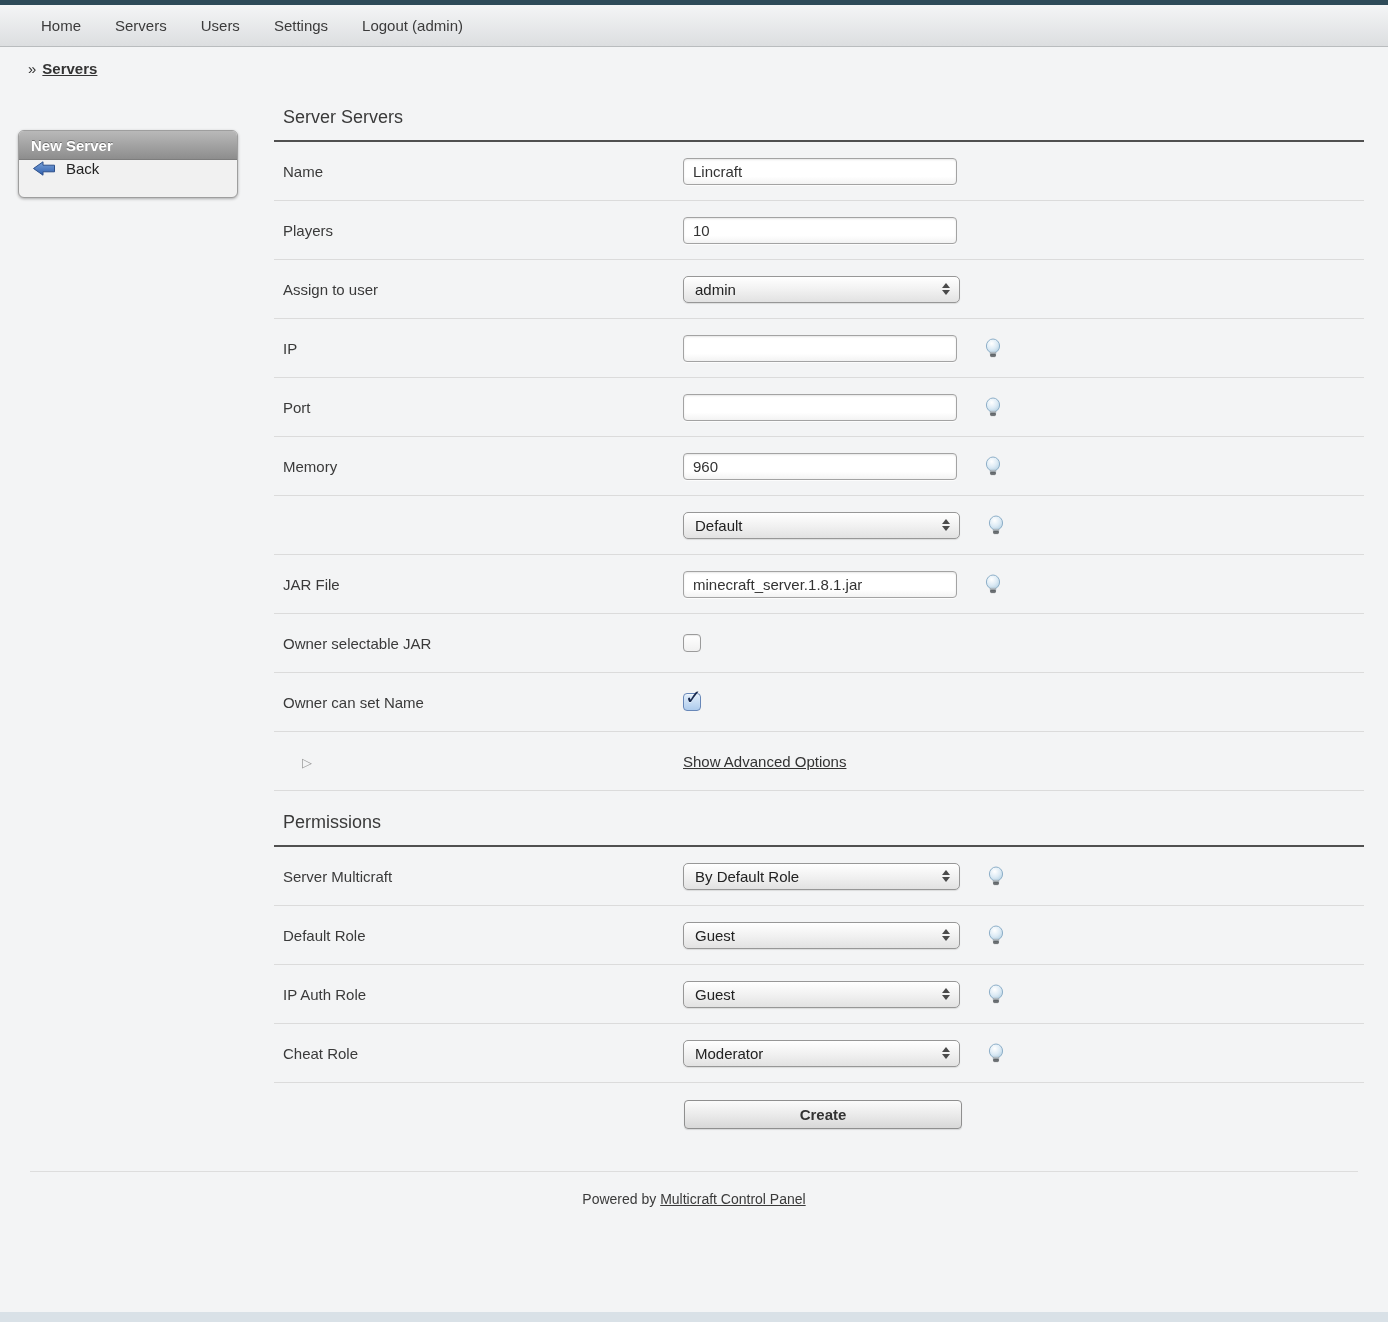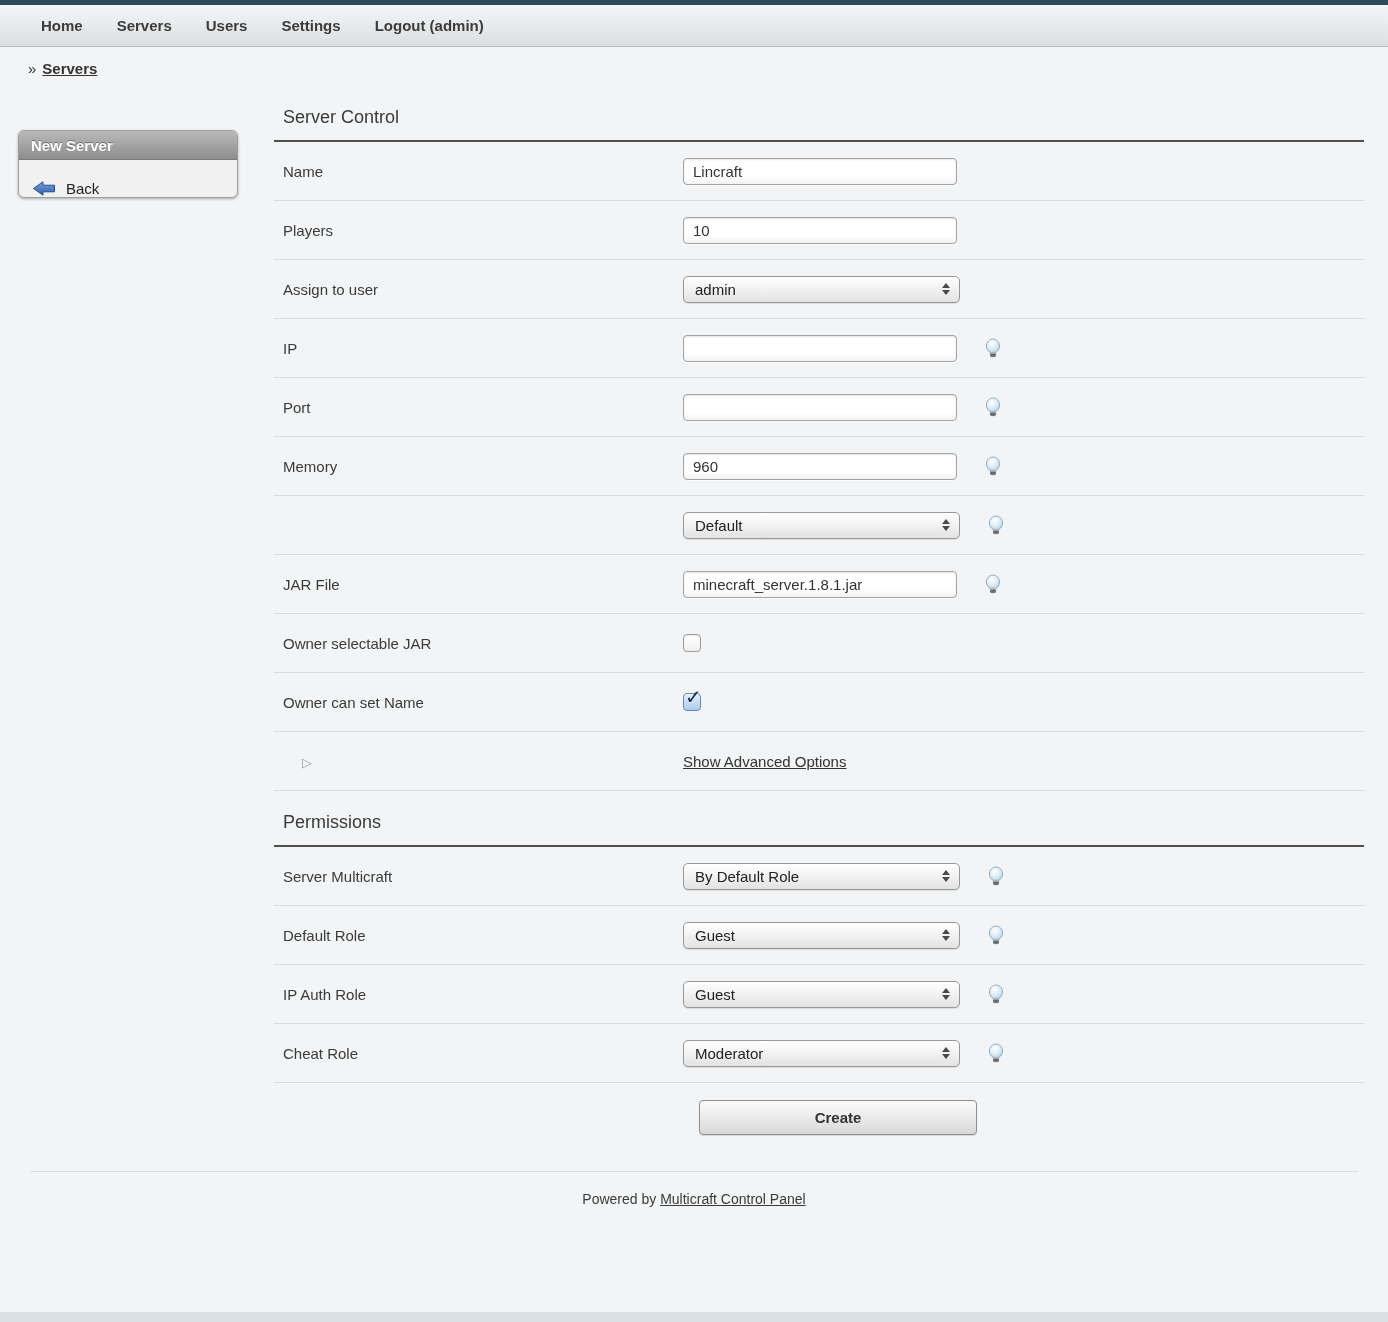--- a/index.html
+++ b/index.html
@@ -16,21 +16,21 @@
 
   
   .nav {
     height:42px;
     background:linear-gradient(#f4f5f6, #dcdee0);
     border-bottom:1px solid #b9bcbe;
     display:flex; align-items:center;
     padding-left:24px;
   }
   .nav a {
-    font-size:15px; font-weight:bold; color:#3b3b3b;
+    font-size:15px; font-weight:normal; color:#3b3b3b;
     text-decoration:none; padding:0 17px; line-height:42px;
     cursor:pointer;
   }
 
   
   .breadcrumb { padding:13px 0 9px 28px; font-size:15px; color:#333; }
   .breadcrumb .marker { margin-right:6px; }
   .breadcrumb a { color:#333; text-decoration:underline; font-weight:bold; cursor:pointer; }
 
   
@@ -45,21 +45,21 @@
     overflow:hidden;
   }
   .sidebar-header {
     height:29px; line-height:29px; padding-left:12px;
     background:linear-gradient(#b9b9b9, #8d8d8d);
     border-bottom:1px solid #7d7d7d;
     color:#fff; font-weight:bold; font-size:15px;
     text-shadow:0 -1px 0 rgba(0,0,0,.35);
   }
   .sidebar-item {
-    height:37px; display:flex; align-items:flex-end;
+    height:37px; display:flex; align-items:flex-start;
     padding-left:13px; cursor:pointer;border-radius:12px;
   }
   .sidebar-item .back-arrow { margin-right:10px; flex:0 0 auto; }
   .sidebar-item span.lbl { font-size:15px; color:#222; }
 
   
   .content { margin-left:274px; margin-right:24px; }
   .section-title { font-size:18px; font-weight:normal; color:#3a3a3a; margin:20px 0 12px 9px; line-height:22px; }
   .section-title.permissions { }
   .heading-rule { height:2px; background:#505050; }
@@ -124,21 +124,21 @@
     pointer-events:none;
   }
 
   
   .disclosure { font-family:"DejaVu Sans", sans-serif; font-size:13px; color:#9a9a9a; padding-left:19px; cursor:pointer; }
   .advanced-link { font-size:15px; font-weight:normal; color:#333; text-decoration:underline; cursor:pointer; }
 
   
   .create-row { height:74px; align-items:flex-start; padding-top:17px; }
   .create-button {
-    width:278px; height:35px; margin-left:16px;
+    width:278px; height:29px; margin-left:1px;
     border:1px solid #8f8f8f; border-radius:4px;
     background:linear-gradient(#fbfbfb, #e9e9e9 55%, #d8d8d8);
     box-shadow:0 1px 1px rgba(0,0,0,.12);
     font-family:"Liberation Sans", sans-serif;
     font-size:15px; font-weight:bold; color:#333;
     cursor:pointer;
   }
 
   
   .footer-rule { height:1px; background:#dddddd; margin:14px 30px 0 30px; }
@@ -194,21 +194,21 @@
       <div class="sidebar-item">
         <svg class="back-arrow" width="24" height="17" viewBox="0 0 24 17">
           <path d="M1.5 8.5 L11 1.8 L11 5.2 L22.5 5.2 L22.5 11.8 L11 11.8 L11 15.2 Z" fill="url(#arrowGrad)" stroke="#2c4f8a" stroke-width="1" stroke-linejoin="round"></path>
         </svg>
         <span class="lbl">Back</span>
       </div>
     </aside>
 
     <section class="content">
 
-      <h2 class="section-title">Server Control</h2>
+      <h2 class="section-title">Server Servers</h2>
       <div class="heading-rule"></div>
 
       <div class="form-row">
         <div class="row-label">Name</div>
         <div class="row-control">
           <input class="text-input" type="text" value="Lincraft" style="">
         </div>
       </div>
 
       <div class="form-row">

